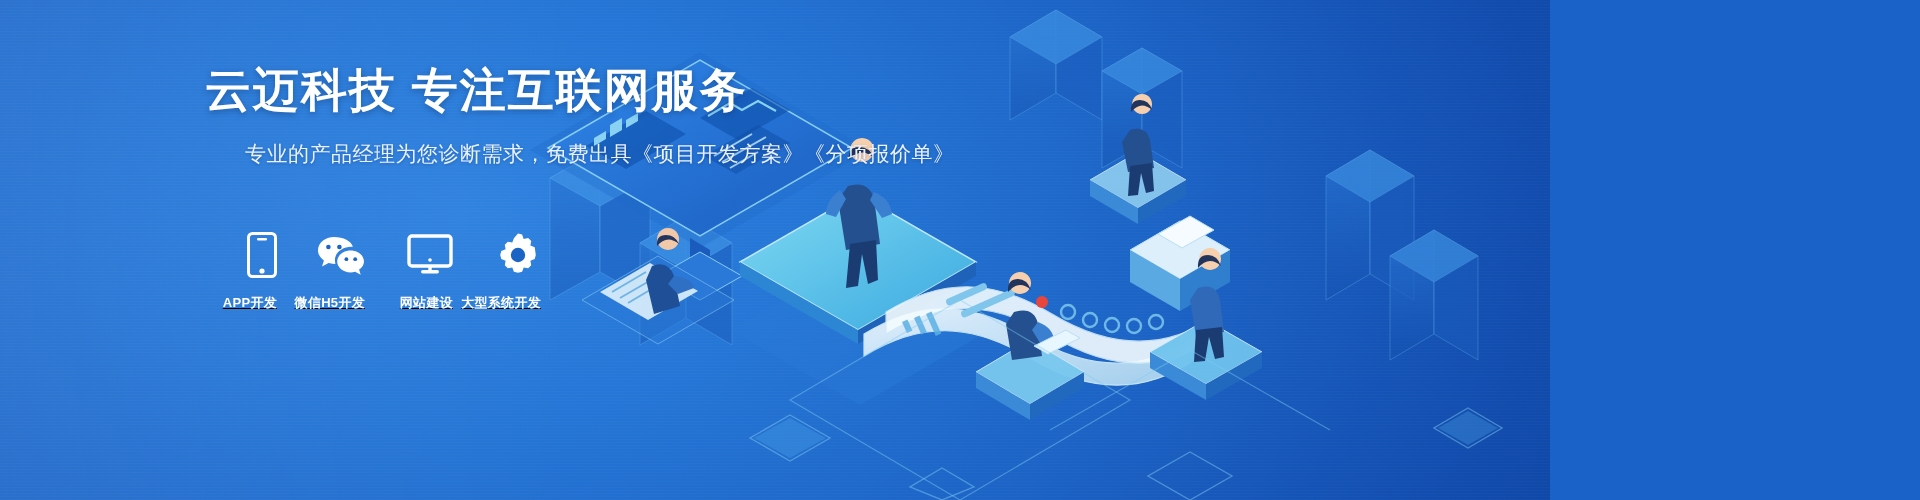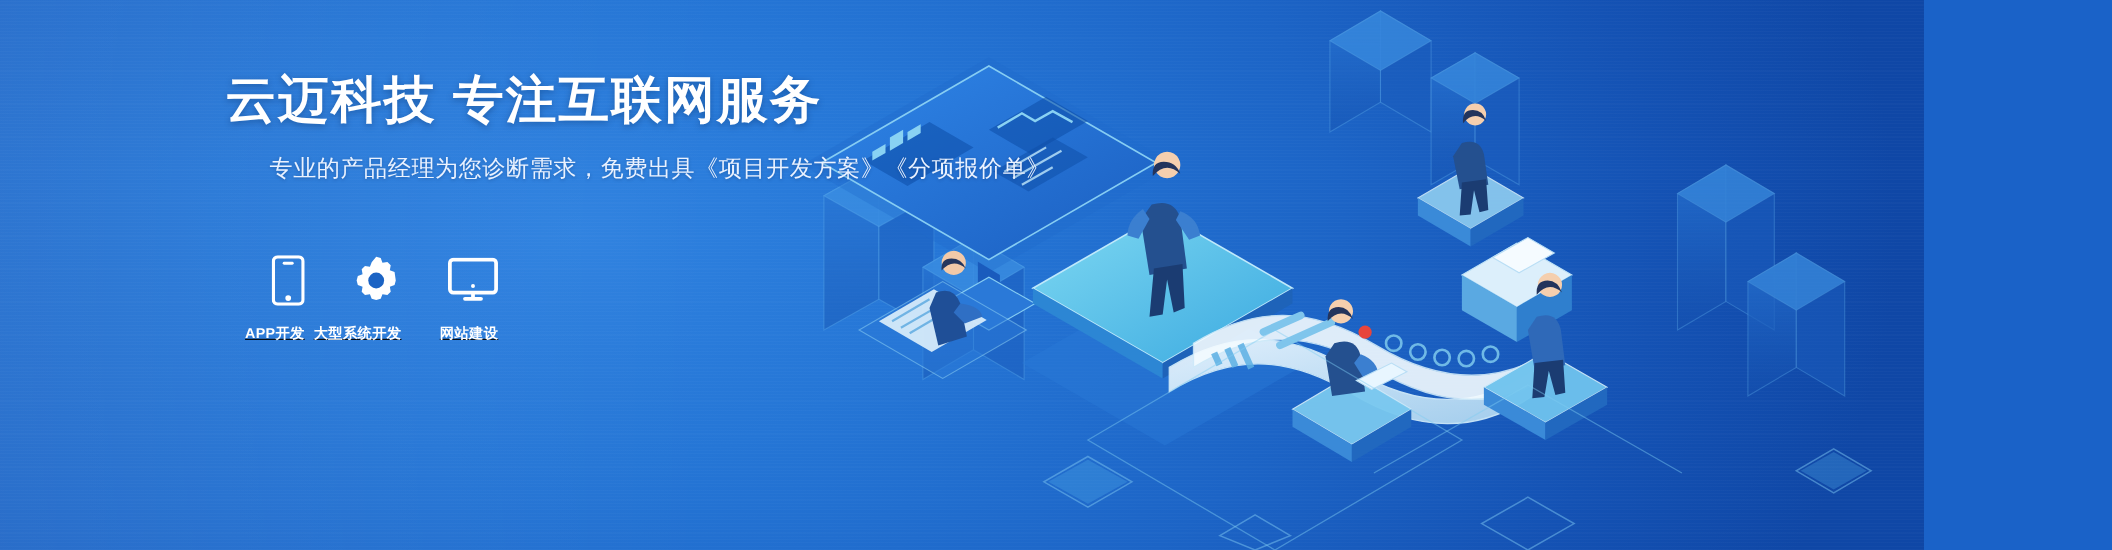--- a/index.html
+++ b/index.html
@@ -3,21 +3,21 @@
 <meta charset="utf-8">
 <title>Banner</title>
 <style>
   html,body{margin:0;padding:0;}
   body{
     width:1920px;height:500px;overflow:hidden;
     font-family:"Liberation Sans","DejaVu Sans",sans-serif;
     background:#1a62c8;
   }
   #banner{
-    position:relative;width:1749px;height:500px;overflow:hidden;
+    position:relative;width:1550px;height:500px;overflow:hidden;
     background:
       radial-gradient(1200px 760px at 30% 42%, #2f82e0 0%, #2576d6 28%, #1c64c6 58%, #1452b4 82%, #0f47a6 100%),
       linear-gradient(120deg,#1d6bcd 0%,#1458ba 55%,#0e47a4 100%);
   }
   
   #banner:before{
     content:"";position:absolute;left:-5%;top:-40%;width:70%;height:150%;
     background:linear-gradient(100deg,rgba(255,255,255,.075) 0%,rgba(255,255,255,0) 60%);
     transform:rotate(-8deg);pointer-events:none;
   }
@@ -268,37 +268,50 @@
         <svg width="30" height="46" viewBox="0 0 30 46">
           <rect x="1.5" y="1.5" width="27" height="43" rx="4" fill="none" stroke="#ffffff" stroke-width="3"></rect>
           <rect x="10" y="6" width="10" height="2.6" rx="1.3" fill="#ffffff"></rect>
           <circle cx="15" cy="39" r="2.6" fill="#ffffff"></circle>
         </svg>
       </span>
       <span class="lbl">APP开发</span>
     </div>
 
 
-
     <div class="svc">
       <span class="glyph">
-        <svg width="46" height="46" viewBox="0 0 46 46">
-          <path d="M23 1.5l4.1 1.1 1.6 4.3 4.5-.8 3 3 -.8 4.5 4.3 1.6L40.8 23l-1.1 4.1-4.3 1.6.8 4.5-3 3-4.5-.8-1.6 4.3L23 40.8l-4.1-1.1-1.6-4.3-4.5.8-3-3 .8-4.5-4.3-1.6L5.2 23l1.1-4.1 4.3-1.6-.8-4.5 3-3 4.5.8 1.6-4.3z" fill="#ffffff"></path>
-          <circle cx="23" cy="23" r="7.2" fill="#1b63c4"></circle>
+        <svg width="50" height="44" viewBox="0 0 50 44">
+          <path d="M19 4C10.2 4 3 9.9 3 17.2c0 4.1 2.3 7.8 5.9 10.2L7 33.5l6.6-3.4c1.7.5 3.5.8 5.4.8.5 0 1 0 1.5-.1-.4-1.2-.6-2.4-.6-3.7 0-7.4 7.3-13.4 16.3-13.4.6 0 1.1 0 1.7.1C36.3 8.1 28.5 4 19 4z" fill="#ffffff"></path>
+          <circle cx="13.4" cy="14" r="2.3" fill="#1b63c4"></circle>
+          <circle cx="24.4" cy="14" r="2.3" fill="#1b63c4"></circle>
+          <path d="M49 28.5c0-6-6-10.9-13.4-10.9S22.2 22.5 22.2 28.5c0 6 6 10.9 13.4 10.9 1.6 0 3.1-.2 4.5-.6l5.6 2.9-1.6-5.1c3-2 4.9-5 4.9-8.1z" fill="#ffffff"></path>
+          <circle cx="31.4" cy="26.2" r="1.9" fill="#1b63c4"></circle>
+          <circle cx="40.2" cy="26.2" r="1.9" fill="#1b63c4"></circle>
         </svg>
       </span>
-      <span class="lbl">大型系统开发</span>
+      <span class="lbl">微信H5开发</span>
     </div>
 
     <div class="svc">
       <span class="glyph">
         <svg width="46" height="42" viewBox="0 0 46 42">
           <rect x="2" y="2" width="42" height="30" rx="3" fill="none" stroke="#ffffff" stroke-width="3.4"></rect>
           <circle cx="23" cy="26" r="1.8" fill="#ffffff"></circle>
           <rect x="14" y="36" width="18" height="3.4" rx="1.7" fill="#ffffff"></rect>
           <rect x="21.3" y="31" width="3.4" height="6" fill="#ffffff"></rect>
         </svg>
       </span>
       <span class="lbl">网站建设</span>
     </div>
 
+    <div class="svc">
+      <span class="glyph">
+        <svg width="46" height="46" viewBox="0 0 46 46">
+          <path d="M23 1.5l4.1 1.1 1.6 4.3 4.5-.8 3 3 -.8 4.5 4.3 1.6L40.8 23l-1.1 4.1-4.3 1.6.8 4.5-3 3-4.5-.8-1.6 4.3L23 40.8l-4.1-1.1-1.6-4.3-4.5.8-3-3 .8-4.5-4.3-1.6L5.2 23l1.1-4.1 4.3-1.6-.8-4.5 3-3 4.5.8 1.6-4.3z" fill="#ffffff"></path>
+          <circle cx="23" cy="23" r="7.2" fill="#1b63c4"></circle>
+        </svg>
+      </span>
+      <span class="lbl">大型系统开发</span>
+    </div>
+
   </div>
 </div>
 
 </body></html>

